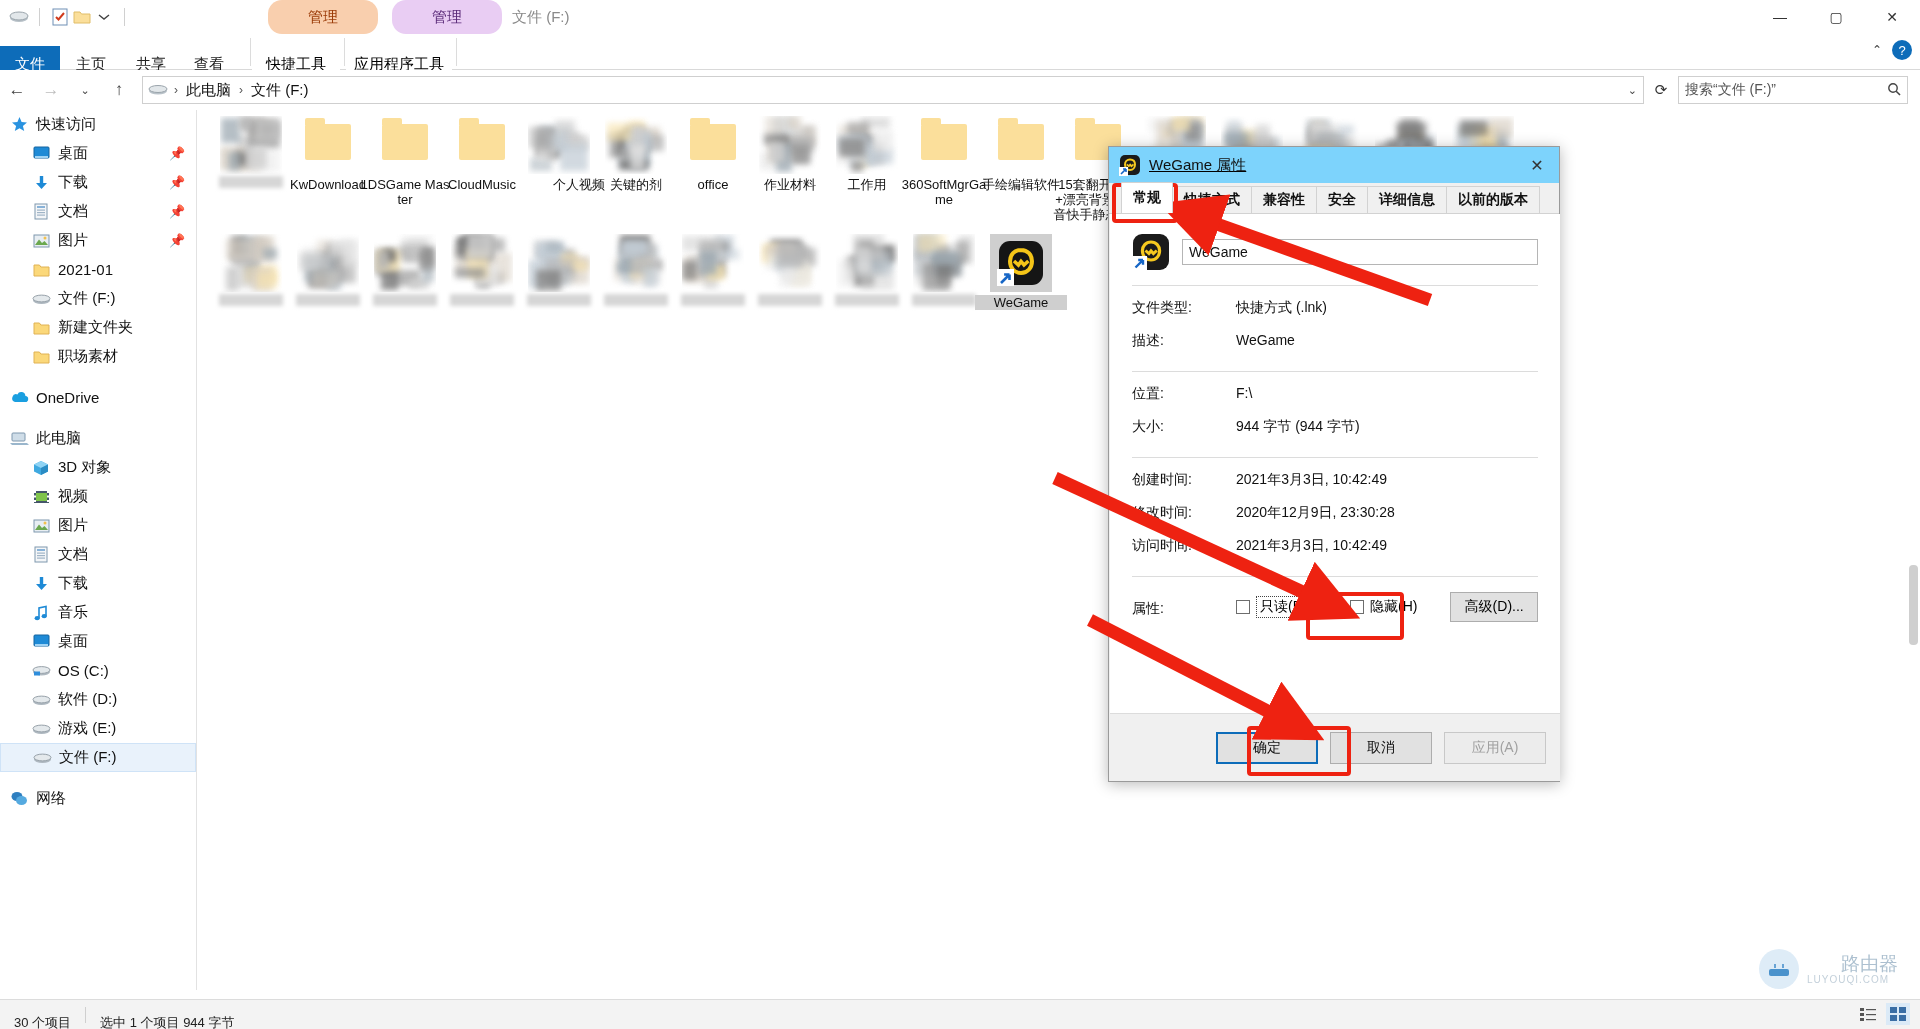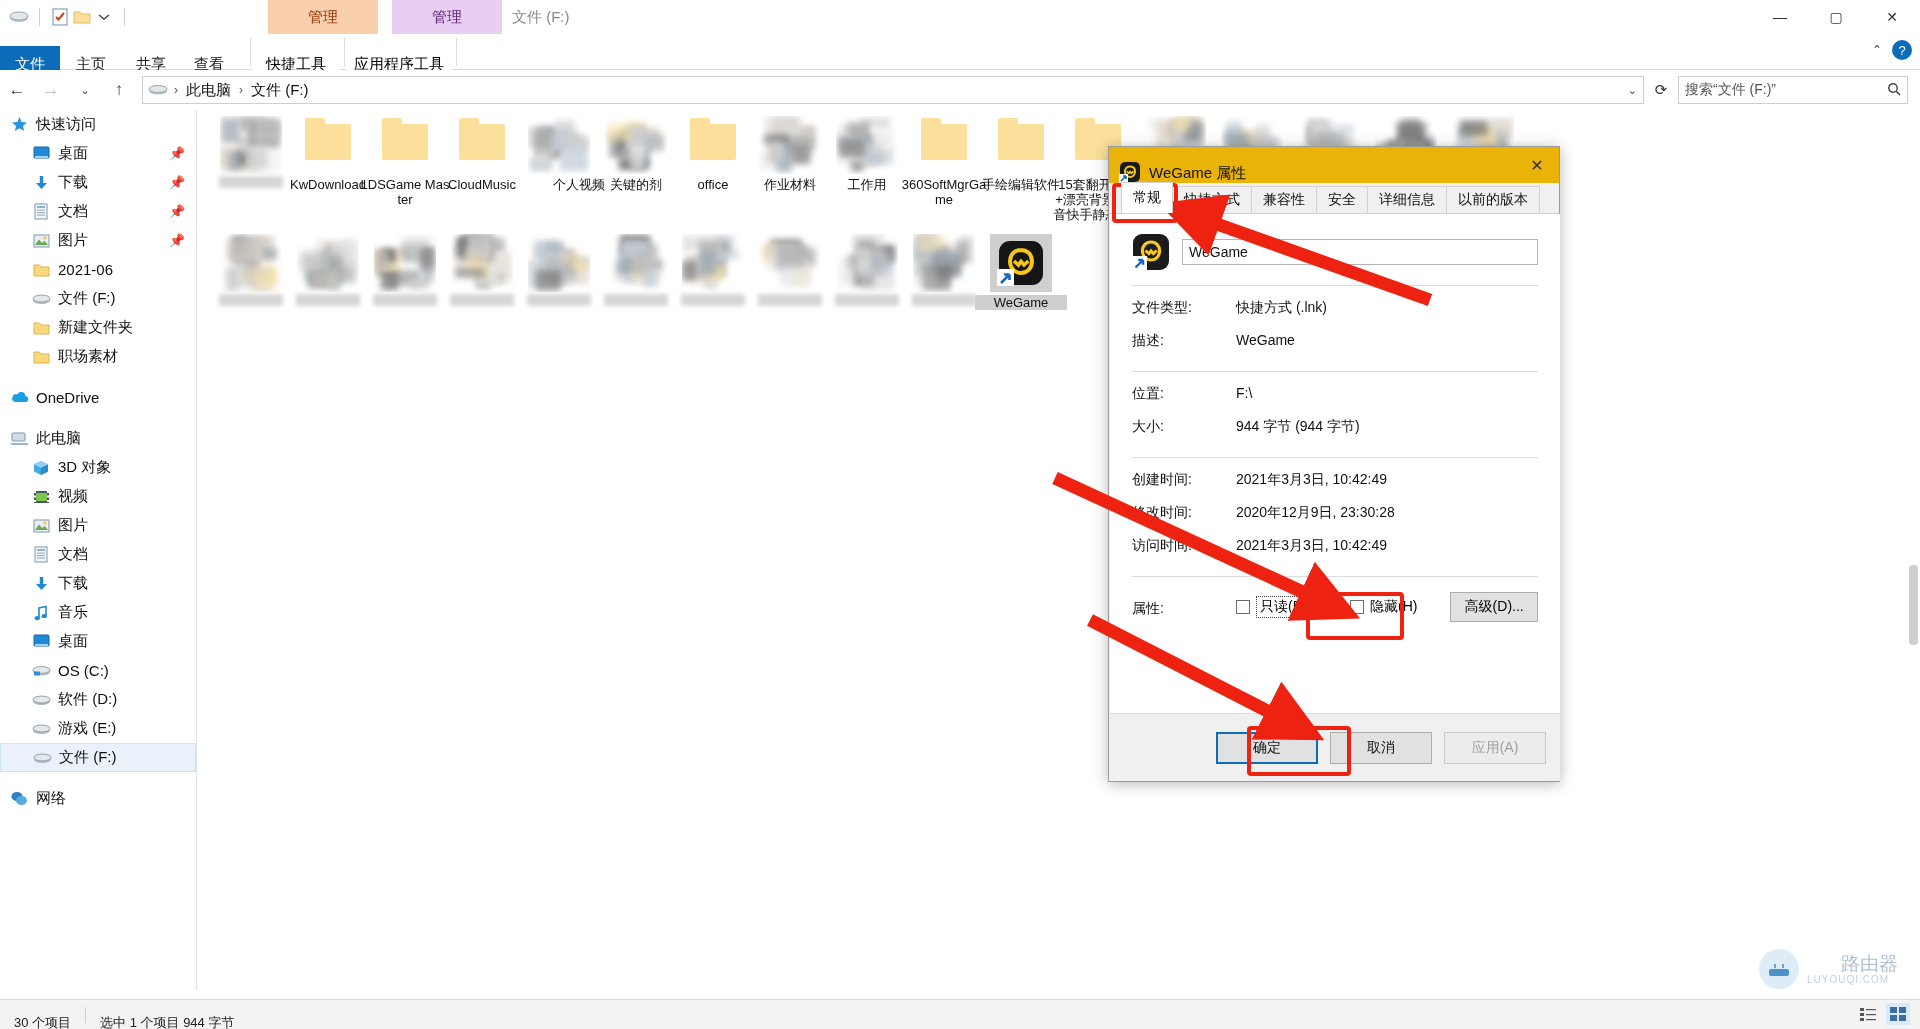--- a/index.html
+++ b/index.html
@@ -9,21 +9,21 @@
     font-family:"Liberation Sans","DejaVu Sans",sans-serif;
     font-size:15px; color:#000; background:#fff;
     -webkit-font-smoothing:antialiased;
   }
   
   #titlebar { position:absolute; left:0; top:0; width:1920px; height:34px; background:#fff; }
   .qat { position:absolute; top:0; left:0; height:34px; display:flex; align-items:center; gap:0px; padding-left:8px;}
   .qat .sep { width:1px; height:18px; background:#d0d0d0; margin:0 9px; }
   .qicon { width:22px; height:22px; display:flex; align-items:center; justify-content:center; }
   .ctx-tab { position:absolute; top:0; height:34px; display:flex; align-items:center; justify-content:center;
-             font-size:15px; }
+             font-size:15px;border-radius:14px; }
   .ctx-manage1 { left:268px; width:110px; background:#f9cfae; color:#9a3a06; }
   .ctx-manage2 { left:392px; width:110px; background:#e9cdf3; color:#5b2b79; }
   #win-caption { position:absolute; left:512px; top:0; height:34px; line-height:34px; color:#8a8a8a; font-size:15px;}
   .wbtns { position:absolute; right:0; top:0; height:34px; display:flex; }
   .wbtn { width:56px; height:34px; display:flex; align-items:center; justify-content:center; color:#333; font-size:14px;}
   
   #ribbon { position:absolute; left:0; top:34px; width:1920px; height:36px; background:#fff; border-bottom:1px solid #d9d9d9;}
   .rtab { position:absolute; top:0; height:36px; display:flex; align-items:center; justify-content:center;
           font-size:15px; color:#222; cursor:default;margin-top:12px;}
   .rtab.file { background:#0d6cb9; color:#fff; left:0; width:60px; }
@@ -76,29 +76,29 @@
   #statusbar .vsep { width:1px; height:16px; background:#cfcfcf; }
   .viewbtns { position:absolute; right:10px; bottom:4px; display:flex; gap:6px; }
   .viewbtn { width:24px; height:22px; display:flex;align-items:center;justify-content:center; color:#555;}
   .viewbtn.act { background:#dbeaf7; }
   
   #vscroll { position:absolute; right:0; top:110px; width:14px; height:880px; background:#fff;}
   #vthumb { position:absolute; right:2px; top:455px; width:9px; height:80px; background:#cfcfcf; border-radius:4px;}
   
   #dlg { position:absolute; left:1108px; top:146px; width:452px; height:636px; background:#f0f0f0;
          border:1px solid #9a9a9a; box-shadow:0 2px 14px rgba(0,0,0,.28); }
-  #dlg-title { height:36px; background:#eab308; display:flex; align-items:flex-end; padding-left:10px; position:relative;}
+  #dlg-title { height:36px; background:#7dd3fc; display:flex; align-items:center; padding-left:10px; position:relative;text-decoration:underline;}
   #dlg-title .dicon { width:22px; height:22px; margin-right:8px; }
   #dlg-title .dtxt { font-size:15px; color:#111; }
   #dlg-close { position:absolute; right:0; top:0; width:44px; height:36px; display:flex;align-items:center;justify-content:center;
                color:#333; font-size:16px;}
   #dlg-tabs { height:31px; background:#f0f0f0; display:flex; align-items:flex-end; padding-left:12px;
               border-bottom:1px solid #d2d2d2; }
   .dtab { height:27px; padding:0 11px; display:flex; align-items:center; font-size:14px; color:#111;
-          border:1px solid #d2d2d2; border-bottom:none; background:#f0f0f0; margin-right:-1px;}
+          border:1px solid #d2d2d2; border-bottom:none; background:#f0f0f0; margin-right:-1px;font-weight:bold;}
   .dtab.active { background:#fff; height:31px; border-color:#d2d2d2; position:relative; z-index:2;}
   #dlg-body { position:absolute; left:1px; top:67px; width:450px; height:500px; background:#fff; padding:14px 22px 0 22px;}
   .prow { display:flex; align-items:flex-start; min-height:33px; }
   .plabel { width:104px; font-size:14px; color:#111; flex-shrink:0; padding-top:3px;}
   .pvalue { font-size:14px; color:#111; padding-top:3px;}
   .hr { height:1px; background:#dcdcdc; margin:9px 0 10px 0;}
   #nameinput { flex:1; height:26px; border:1px solid #b5b5b5; background:#fff; font-size:14px; padding:0 6px;
                display:flex; align-items:center; color:#111;}
   .appicon-big { width:38px; height:38px; position:relative; margin-right:12px; }
   #dlg-footer { position:absolute; left:1px; bottom:0; width:450px; height:68px; background:#f0f0f0;
@@ -282,21 +282,21 @@
       </span>
       <span>图片</span>
       <span class="pin">📌</span>
     </div>
     <div class="navrow lvl1">
       <span class="nico">
         <svg width="17" height="14" viewBox="0 0 17 14">
           <path d="M1 2h5.4l1.5 2H16v9H1z" fill="#fbd87a" stroke="#e0b254"></path>
         </svg>
       </span>
-      <span>2021-06</span>
+      <span>2021-01</span>
     </div>
     <div class="navrow lvl1">
       <span class="nico">
         <svg width="19" height="14" viewBox="0 0 19 14">
           <ellipse cx="9.5" cy="8.5" rx="8.5" ry="3.4" fill="#aeb8c0"></ellipse>
           <ellipse cx="9.5" cy="6.5" rx="8.5" ry="3.4" fill="#e4e9ec" stroke="#97a1a9"></ellipse>
         </svg>
       </span>
       <span>文件 (F:)</span>
     </div>

